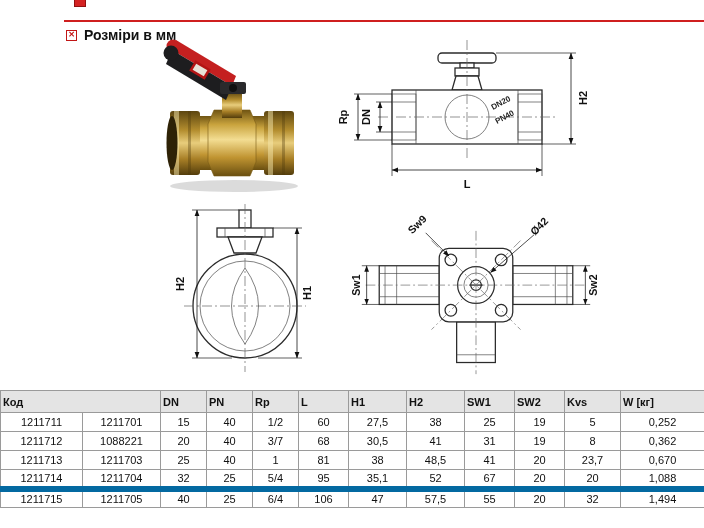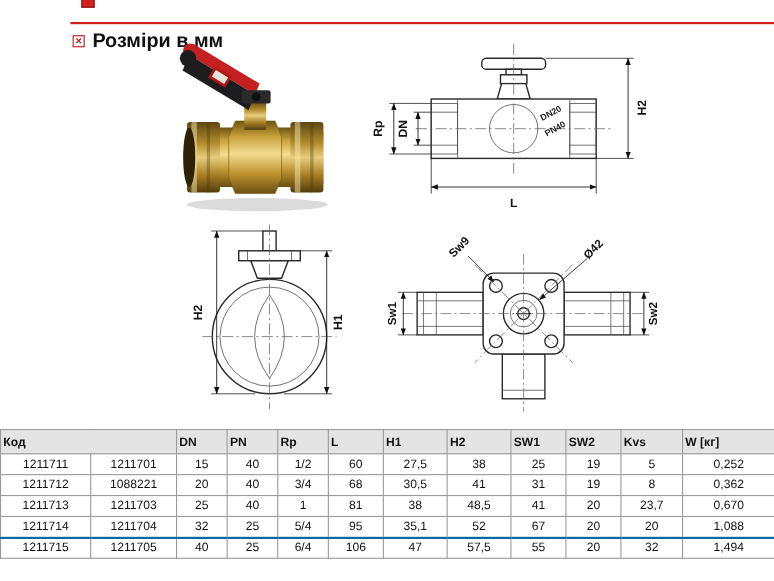--- a/index.html
+++ b/index.html
@@ -7,21 +7,21 @@
   .page {
     position:relative; width:704px; height:528px; background:#fff;
     font-family:"Liberation Sans", sans-serif; overflow:hidden;
   }
   .top-marker { position:absolute; left:74px; top:0; width:12px; height:7px;
     background:#d42222; border:1px solid #8f1010; border-top:none; }
   .top-rule { position:absolute; left:64px; top:20px; right:0; height:2px; background:#cf1f1f; }
   .title-row { position:absolute; left:66px; top:27px; display:flex; align-items:center; gap:7px; }
   .title-icon { width:11px; height:11px; border:1.5px solid #c11616; color:#c11616;
     font-size:8px; line-height:8px; font-weight:bold; display:flex; align-items:center; justify-content:center; }
-  .title-text { font-size:18px; font-weight:bold; color:#111; }
+  .title-text { font-size:14px; font-weight:bold; color:#111; }
 
   svg.abs { position:absolute; }
   .photo      { left:158px; top:34px; }
   .side-view  { left:328px; top:24px; }
   .front-view { left:170px; top:200px; }
   .top-view   { left:352px; top:198px; }
 
   
   .out  { fill:#fff;  stroke:#2b2b2b; stroke-width:1.3; }
   .outn { fill:none;  stroke:#2b2b2b; stroke-width:1.3; }
@@ -33,21 +33,21 @@
   text.mark { font-family:"Liberation Sans",sans-serif; font-size:8px;  font-weight:bold; fill:#222; }
 
   
   table.spec { position:absolute; left:0; top:390px; width:704px;
     border-collapse:collapse; table-layout:fixed;
     font-family:"Liberation Sans",sans-serif; font-size:11px; color:#111; }
   table.spec th { background:#e4e4e4; border:1px solid #9a9a9a; font-weight:bold;
     height:22px; padding:0 2px; text-align:left; }
   table.spec td { border:1px solid #9a9a9a; height:19px; padding:0 2px; text-align:center; }
   table.spec td.code { font-weight:normal; }
-  table.spec tr.hl td { border-bottom:2px solid #0369a1; }
+  table.spec tr.hl td { border-bottom:6px solid #0369a1; }
 </style>
 </head>
 <body>
 
 <div class="page">
 
   <div class="top-marker"></div>
   <div class="top-rule"></div>
 
   <div class="title-row">
@@ -280,21 +280,21 @@
           <td>25</td>
           <td>19</td>
           <td>5</td>
           <td>0,252</td>
         </tr>
         <tr>
           <td class="code">1211712</td>
           <td class="code">1088221</td>
           <td>20</td>
           <td>40</td>
-          <td>3/4</td>
+          <td>3/7</td>
           <td>68</td>
           <td>30,5</td>
           <td>41</td>
           <td>31</td>
           <td>19</td>
           <td>8</td>
           <td>0,362</td>
         </tr>
         <tr>
           <td class="code">1211713</td>

